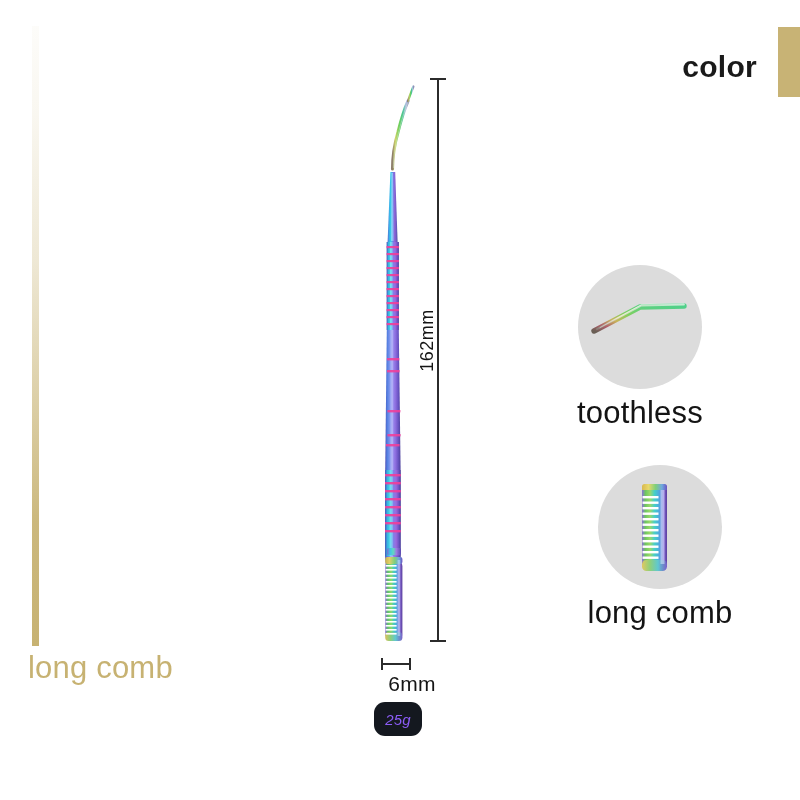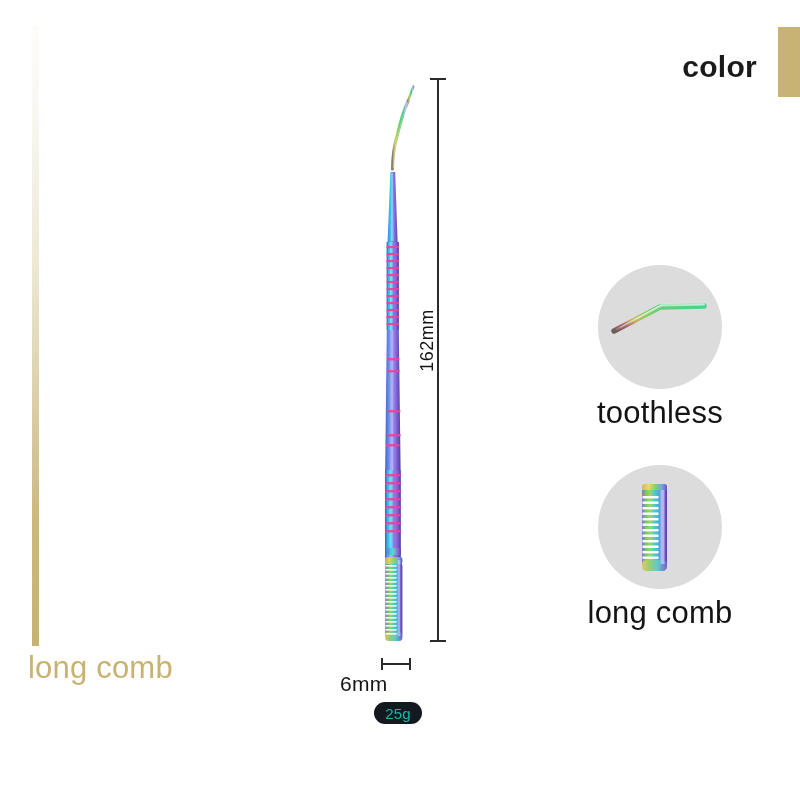--- a/index.html
+++ b/index.html
@@ -132,44 +132,45 @@
   .dim-h .cap {
     position: absolute;
     top: 0;
     width: 2px; height: 12px;
     background: #2b2b2b;
   }
   .dim-h .cap.l { left: 0; }
   .dim-h .cap.r { right: 0; }
   .dim-h-text {
     position: absolute;
-    left: 340px;
+    left: 356px;
     top: 672px;
     width: 112px;
-    text-align: left;
+    text-align: center;
     font-size: 21px;
     color: #151515;
     letter-spacing: 0.3px;
   }
 
   
   .weight-badge {
     position: absolute;
     left: 374px;
     top: 702px;
     width: 48px;
-    height: 22px;
+    height: 34px;
     border-radius: 11px;
     background: #14181f;
-    color: #14b8a6;
+    color: #8b5cf6;
     font-size: 15px;
     display: flex;
     align-items: center;
     justify-content: center;
     letter-spacing: 0.2px;
+    font-style: italic;
   }
 
   
   .feature {
     position: absolute;
   }
   .feature .disc {
     width: 124px;
     height: 124px;
     border-radius: 50%;
@@ -182,21 +183,21 @@
     position: absolute;
     top: 130px;
     left: 50%;
     transform: translateX(-50%);
     font-size: 31px;
     color: #141414;
     white-space: nowrap;
     letter-spacing: 0.2px;
   }
 
-  #feature-toothless { left: 598px; top: 265px; }
+  #feature-toothless { left: 578px; top: 265px; }
   #feature-longcomb  { left: 598px; top: 465px; }
 </style>
 </head>
 <body>
 
 <div class="stage">
 
   <div class="gold-rule"></div>
 
   <div class="caption-left">long comb</div>

